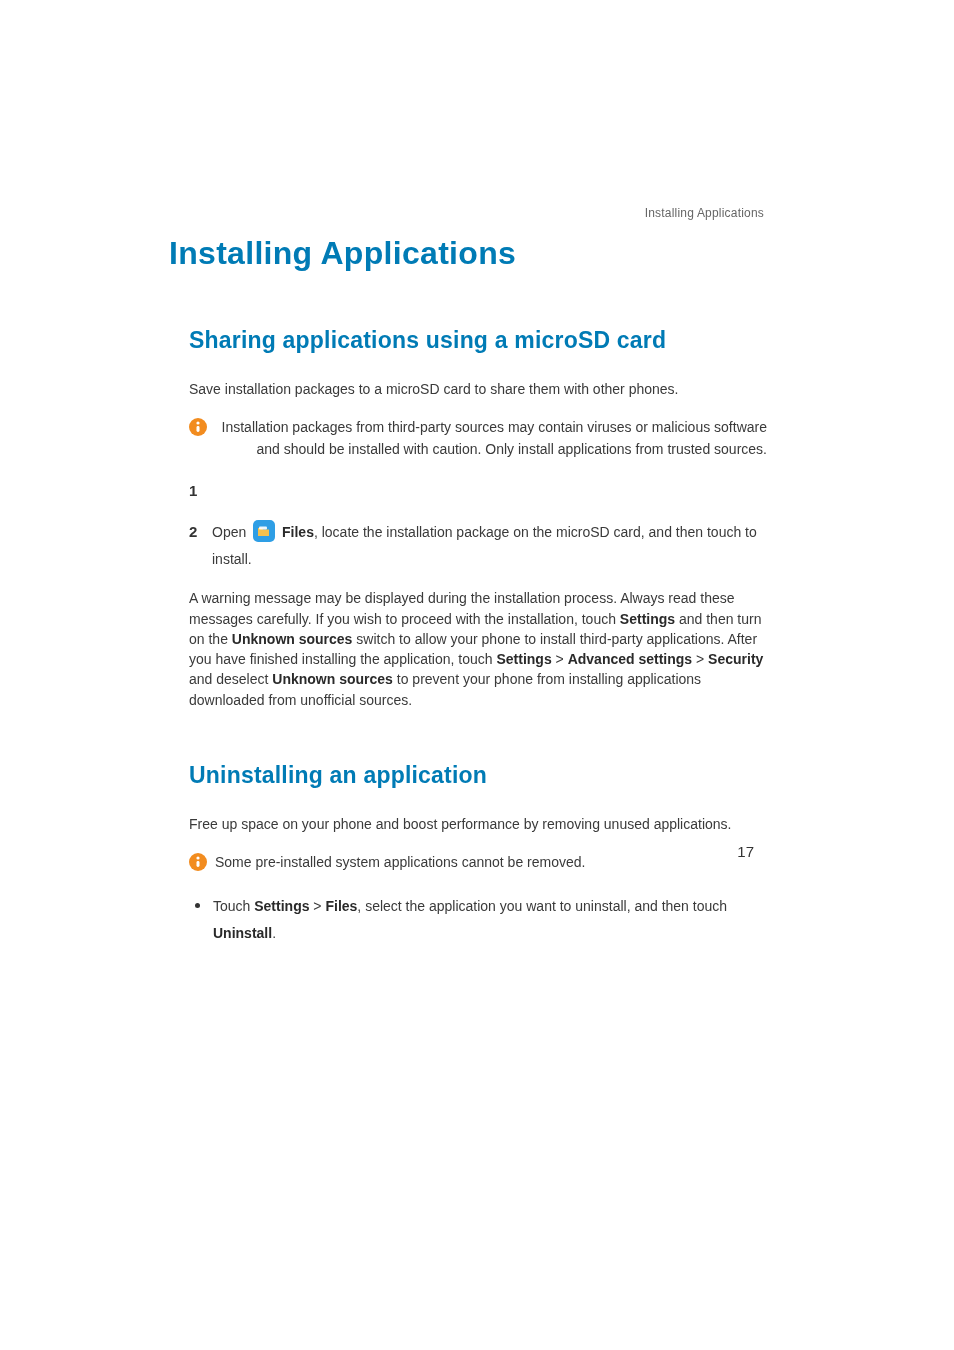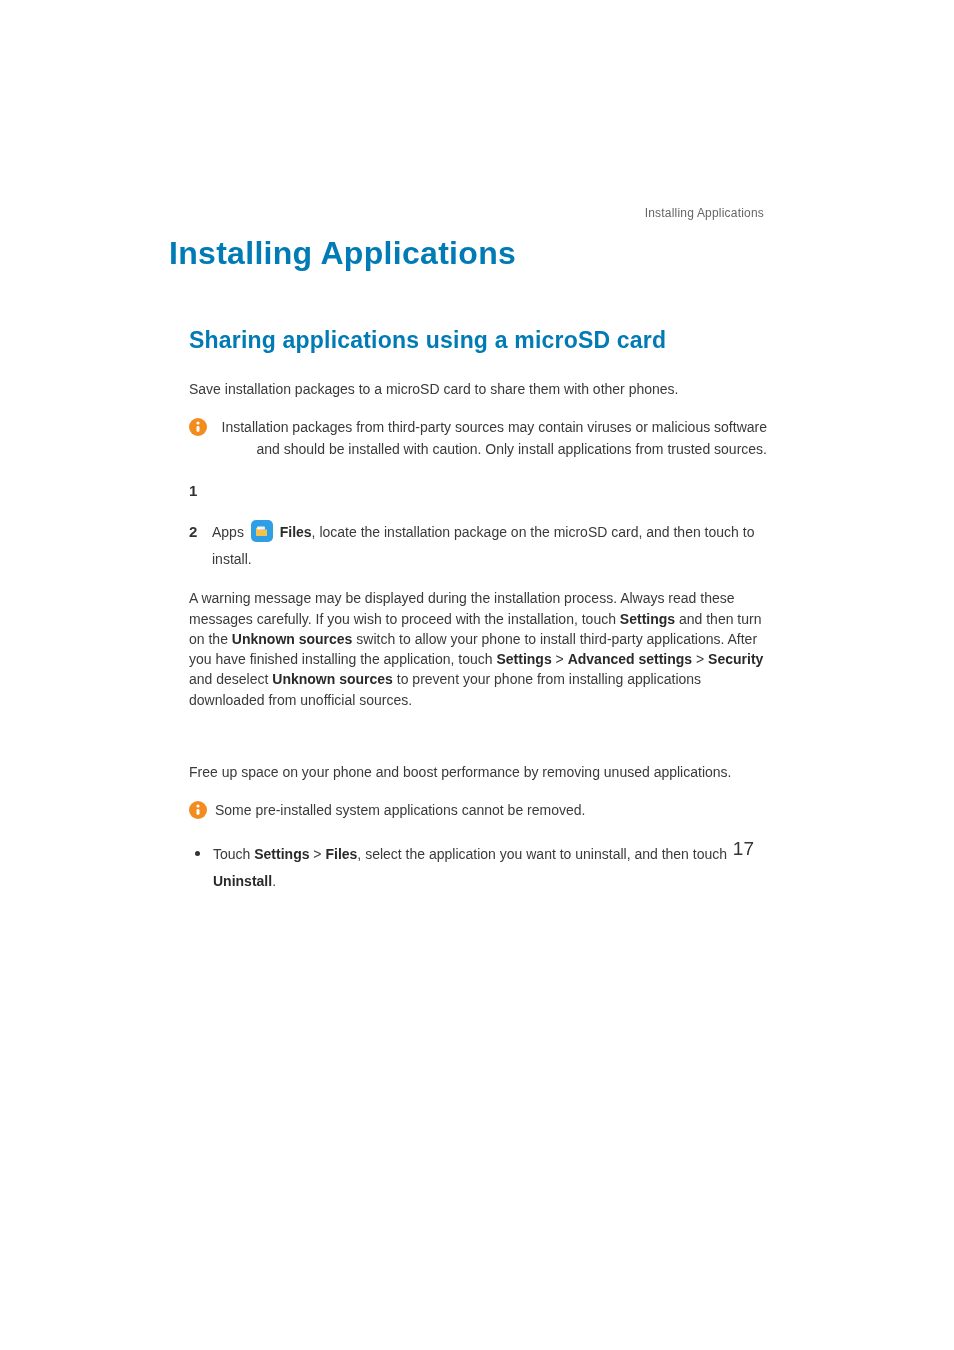--- a/index.html
+++ b/index.html
@@ -23,21 +23,21 @@
     right:190px;
     top:206px;
     font-size:12px;
     color:#666;
     letter-spacing:0.2px;
   }
   .page-number{
     position:absolute;
     right:200px;
     bottom:260px;
-    font-size:19px;
+    font-size:15px;
     color:#333;
   }
   h1.title{
     color:#007bb5;
     font-size:32px;
     font-weight:700;
     margin:35px 0 55px 0;
     letter-spacing:0.3px;
     text-align:left;
     margin-left:-20px;
@@ -148,40 +148,41 @@
     <span class="info-text">Installation packages from third-party sources may contain viruses or malicious software and should be installed with caution. Only install applications from trusted sources.</span>
   </div>
 
   <ol class="steps">
     <li>
       <span class="num">1</span>
     </li>
     <li>
       <span class="num">2</span>
       <span class="step-body">
-        <span>Apps </span>
+        <span>Open </span>
         <span class="inline-icon">
           <svg width="22" height="22" viewBox="0 0 22 22">
             <rect x="0" y="0" width="22" height="22" rx="5" fill="#2e9ee5"></rect>
             <path d="M5 8 L9 8 L10 9.5 L16 9.5 L16 16 L5 16 Z" fill="#f4c04e"></path>
             <rect x="6" y="6.5" width="8" height="3" rx="1" fill="#fff" opacity="0.9"></rect>
           </svg>
         </span>
         <b>Files</b><span>, locate the installation package on the microSD card, and then touch to install.</span>
       </span>
     </li>
   </ol>
 
   <p>
     <span>A warning message may be displayed during the installation process. Always read these messages carefully. If you wish to proceed with the installation, touch </span><b>Settings</b><span> and then turn on the </span><b>Unknown sources</b><span> switch to allow your phone to install third-party applications. After you have finished installing the application, touch </span><b>Settings</b><span> &gt; </span><b>Advanced settings</b><span> &gt; </span><b>Security</b><span> and deselect </span><b>Unknown sources</b><span> to prevent your phone from installing applications downloaded from unofficial sources.</span>
   </p>
 
 
   <div class="gap"></div>
 
+  <h2 class="section">Uninstalling an application</h2>
 
   <p>Free up space on your phone and boost performance by removing unused applications.</p>
 
   <div class="info-block">
     <span class="info-icon">
       <svg width="18" height="18" viewBox="0 0 18 18">
         <circle cx="9" cy="9" r="9" fill="#f28c1f"></circle>
         <circle cx="9" cy="5" r="1.6" fill="#fff"></circle>
         <rect x="7.5" y="8" width="3" height="6" rx="1.4" fill="#fff"></rect>
       </svg>

